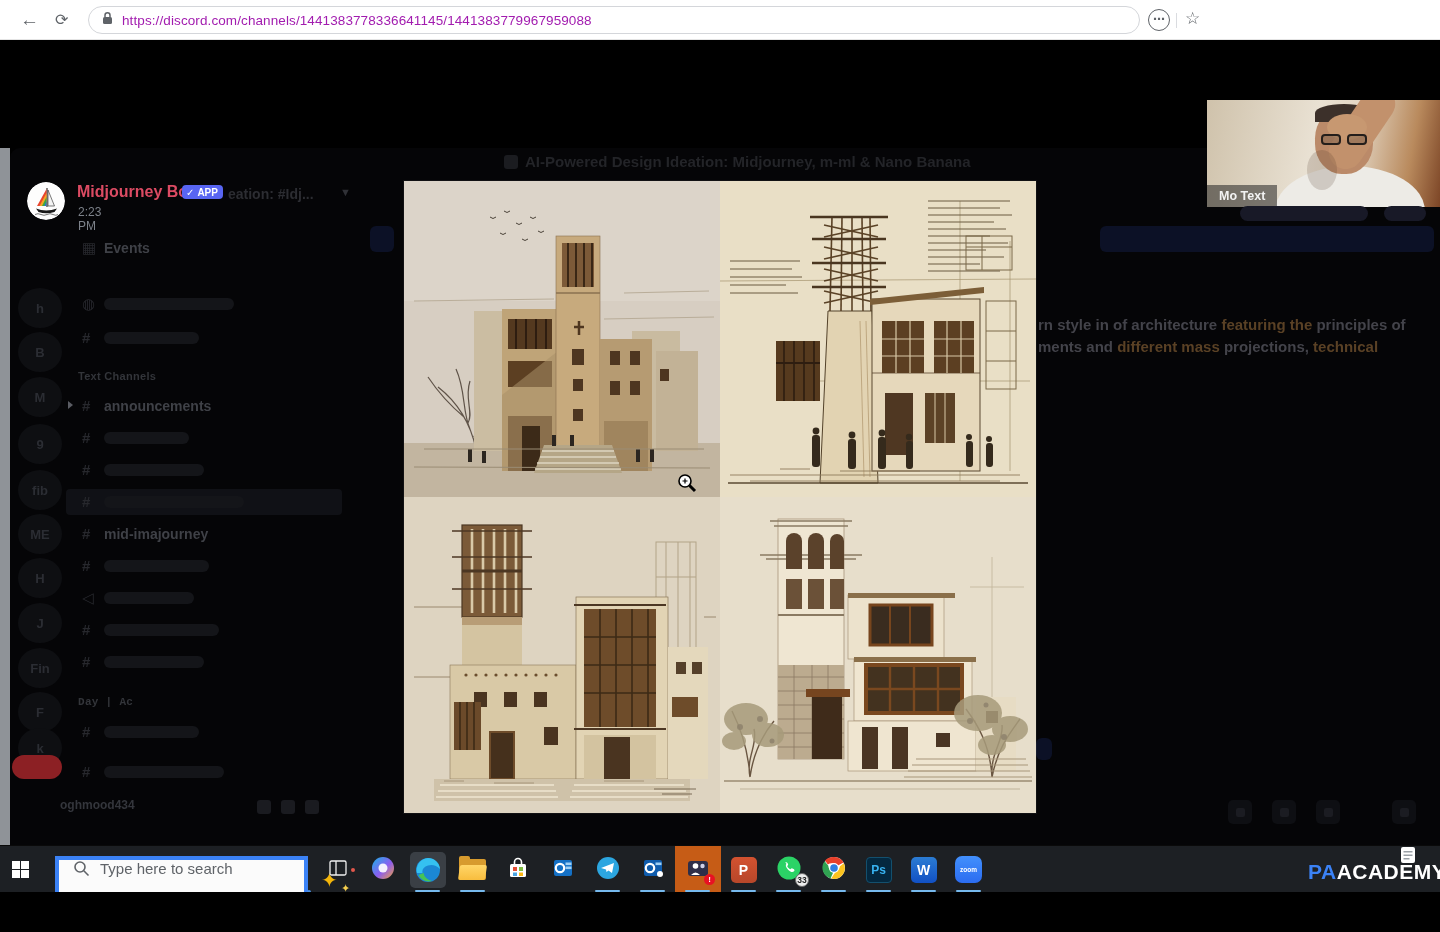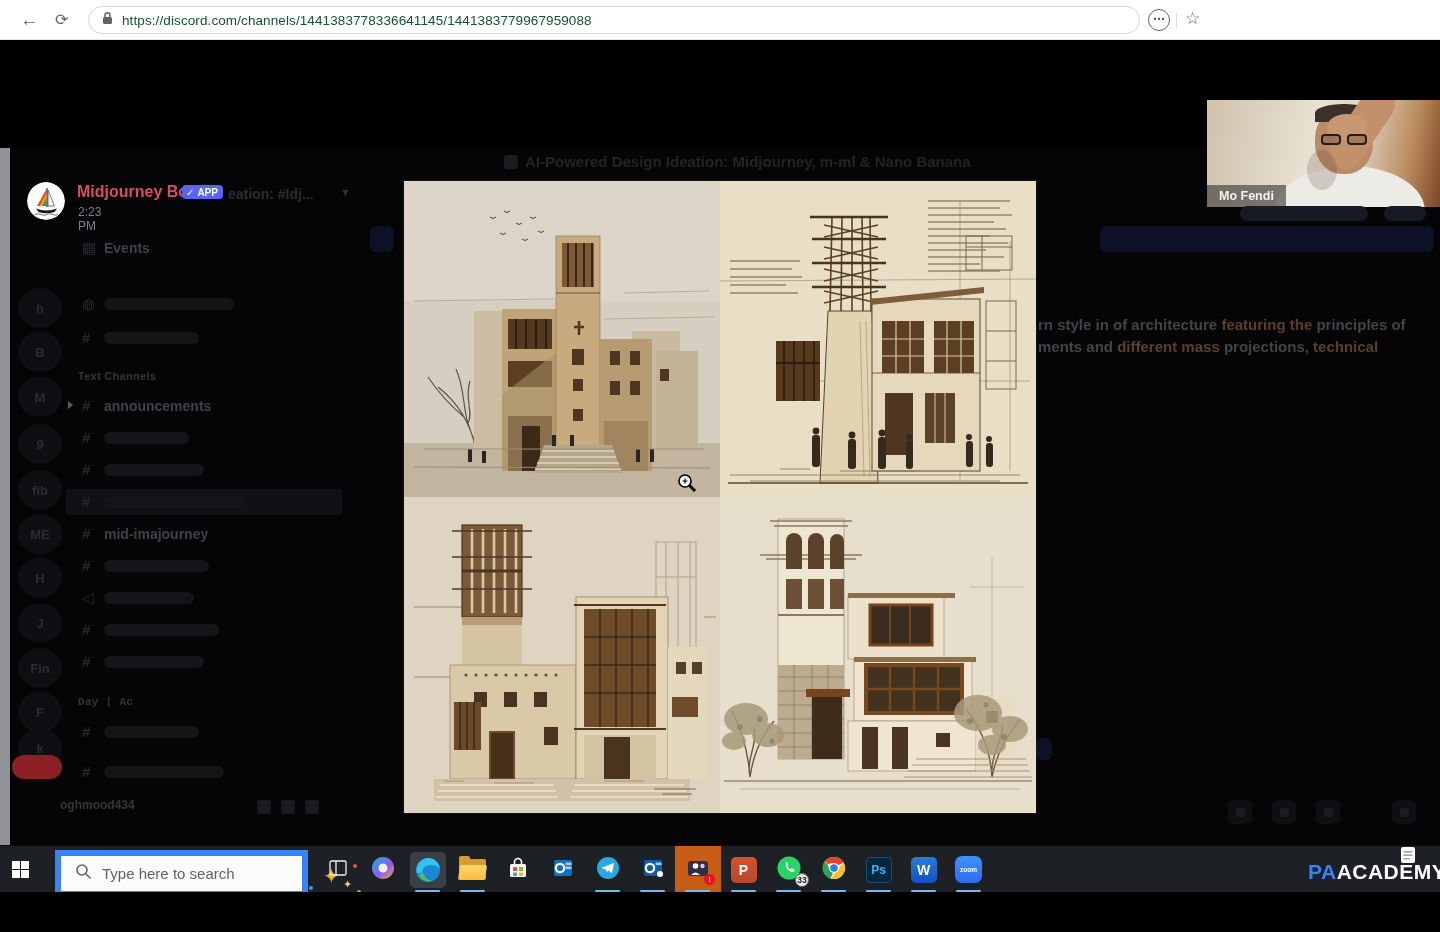--- a/index.html
+++ b/index.html
@@ -15,21 +15,21 @@
   .tab .fav{flex:none;display:inline-flex;position:relative}
   .tab .lbl{overflow:hidden;text-overflow:clip}
   .tab.active{background:#fff;border-radius:9px 9px 0 0;width:64px;height:28px;justify-content:space-between;padding:0 8px;box-shadow:0 0 3px rgba(0,0,0,.15)}
   .tab .badge{position:absolute;top:-4px;left:8px;background:#e8413f;color:#fff;font-size:7.5px;font-weight:bold;
     border-radius:7px;padding:0 2.5px;line-height:9px;border:1px solid #fff}
   .tab .close{color:#5f6368;font-size:12px;font-weight:bold}
   #toolbar{position:absolute;left:0;top:108;width:1440px;height:40px;background:#fff;border-bottom:1px solid #e4e4e4}
   .navbtn{position:absolute;color:#5f6368;font-size:19px;line-height:40px}
   #urlpill{position:absolute;left:88px;top:6px;width:1052px;height:28px;border:1px solid #d4d6da;border-radius:15px;
     background:#fff;display:flex;align-items:center;padding:0 12px;gap:8px}
-  #urltext{font-size:13.5px;color:#14532d;letter-spacing:.1px}
+  #urltext{font-size:13.5px;color:#a21caf;letter-spacing:.1px}
   #morebtn{position:absolute;left:1148px;top:9px;width:22px;height:22px;border:1.6px solid #5f6368;border-radius:50%;
     color:#5f6368;font-size:12px;text-align:center;line-height:18px;font-weight:bold}
   #starbtn{position:absolute;left:1185px;top:8px;color:#5f6368;font-size:17px}
   #toolsep{position:absolute;left:1176px;top:13px;width:1px;height:15px;background:#dadce0}
   
   #graystrip{position:absolute;left:0;top:148px;width:10px;height:697px;background:#8f9398}
   #discord{position:absolute;left:10px;top:148px;width:1430px;height:697px;background:#050507;border-radius:10px 0 0 0;overflow:hidden}
   .chtitle{position:absolute;left:515px;top:5px;font-size:15px;color:#232428;font-weight:bold;white-space:nowrap}
   .chtitle-ic{position:absolute;left:494px;top:7px;width:14px;height:14px;background:#1b1c20;border-radius:3px}
   .srv{position:absolute;left:8px;width:44px;height:40px;border-radius:50%;background:#0e0f12;color:#2b2d33;
@@ -72,21 +72,21 @@
   .wc-glass i{position:absolute;top:0;width:20px;height:11px;border:2.5px solid #241e1b;border-radius:4px;background:rgba(60,50,45,.25)}
   .wc-arm{position:absolute;left:138px;top:-18px;width:34px;height:92px;border-radius:17px;background:#c2916c;transform:rotate(34deg)}
   .wc-hand{position:absolute;left:120px;top:14px;width:40px;height:26px;border-radius:50%;background:#c79871}
   .wc-shadow{position:absolute;left:100px;top:50px;width:30px;height:40px;background:rgba(70,50,35,.18);border-radius:50%}
   #wc-label{position:absolute;left:0;bottom:0;height:22px;padding:0 12px;background:rgba(35,35,35,.55);
     color:#f2f2f2;font-size:12.5px;font-weight:bold;line-height:22px}
   .wc-ctrl{position:absolute;background:#181927;border-radius:8px;height:15px}
   
   #taskbar{position:absolute;left:0;top:845px;width:1440px;height:47px;background:#1d2024;border-top:1px solid #0a0a0a}
   #start{position:absolute;left:12px;top:15px}
-  #searchbox{position:absolute;left:55px;top:4px;width:253px;height:47px;background:#fbfbfb;display:flex;align-items:center;border:6px solid #3b82f6}
+  #searchbox{position:absolute;left:55px;top:10px;width:253px;height:47px;background:#fbfbfb;display:flex;border:4px solid #3b82f6}
   #searchbox .mag{margin:0 10px 0 14px}
   #searchtext{font-size:15px;color:#5f6368}
   .sparkles{position:absolute;left:240px;top:8px;width:60px;height:32px}
   .spark{position:absolute;color:#f3b50a;font-weight:bold}
   .dot{position:absolute;border-radius:50%}
   .appslot{position:absolute;top:0;width:45px;height:47px;display:flex;align-items:center;justify-content:center}
   .appslot .tile{width:36px;height:36px;border-radius:5px;display:flex;align-items:center;justify-content:center}
   .underline{position:absolute;bottom:1px;left:10px;width:25px;height:2.5px;background:#76b9ed;border-radius:1px}
   .teams-tile{background:#c65c16 !important;width:46px !important;height:47px;border-radius:0 !important}
   .badge33{position:absolute;right:2px;bottom:6px;width:14px;height:14px;border-radius:50%;background:#ececec;
@@ -887,21 +887,21 @@
   <div class="wc-shirt"></div>
   <div class="wc-head"></div>
   <div class="wc-hair"></div>
   <div class="wc-arm"></div>
   <div class="wc-hand"></div>
   <div class="wc-glass">
       <i style="left:2px"></i>
       <i style="left:28px"></i>
     </div>
   <div class="wc-shadow"></div>
-  <div id="wc-label">Mo Fendi</div>
+  <div id="wc-label">Mo Text</div>
 </div>
 <div class="wc-ctrl" style="left:1240px;top:206px;width:128px"></div>
 <div class="wc-ctrl" style="left:1384px;top:206px;width:42px"></div>
 
 <div id="taskbar">
   <span id="start">
     <svg width="17" height="17" viewBox="0 0 17 17">
         <g fill="#fff">
           <rect width="8" height="8"></rect>
           <rect x="9" width="8" height="8"></rect>

